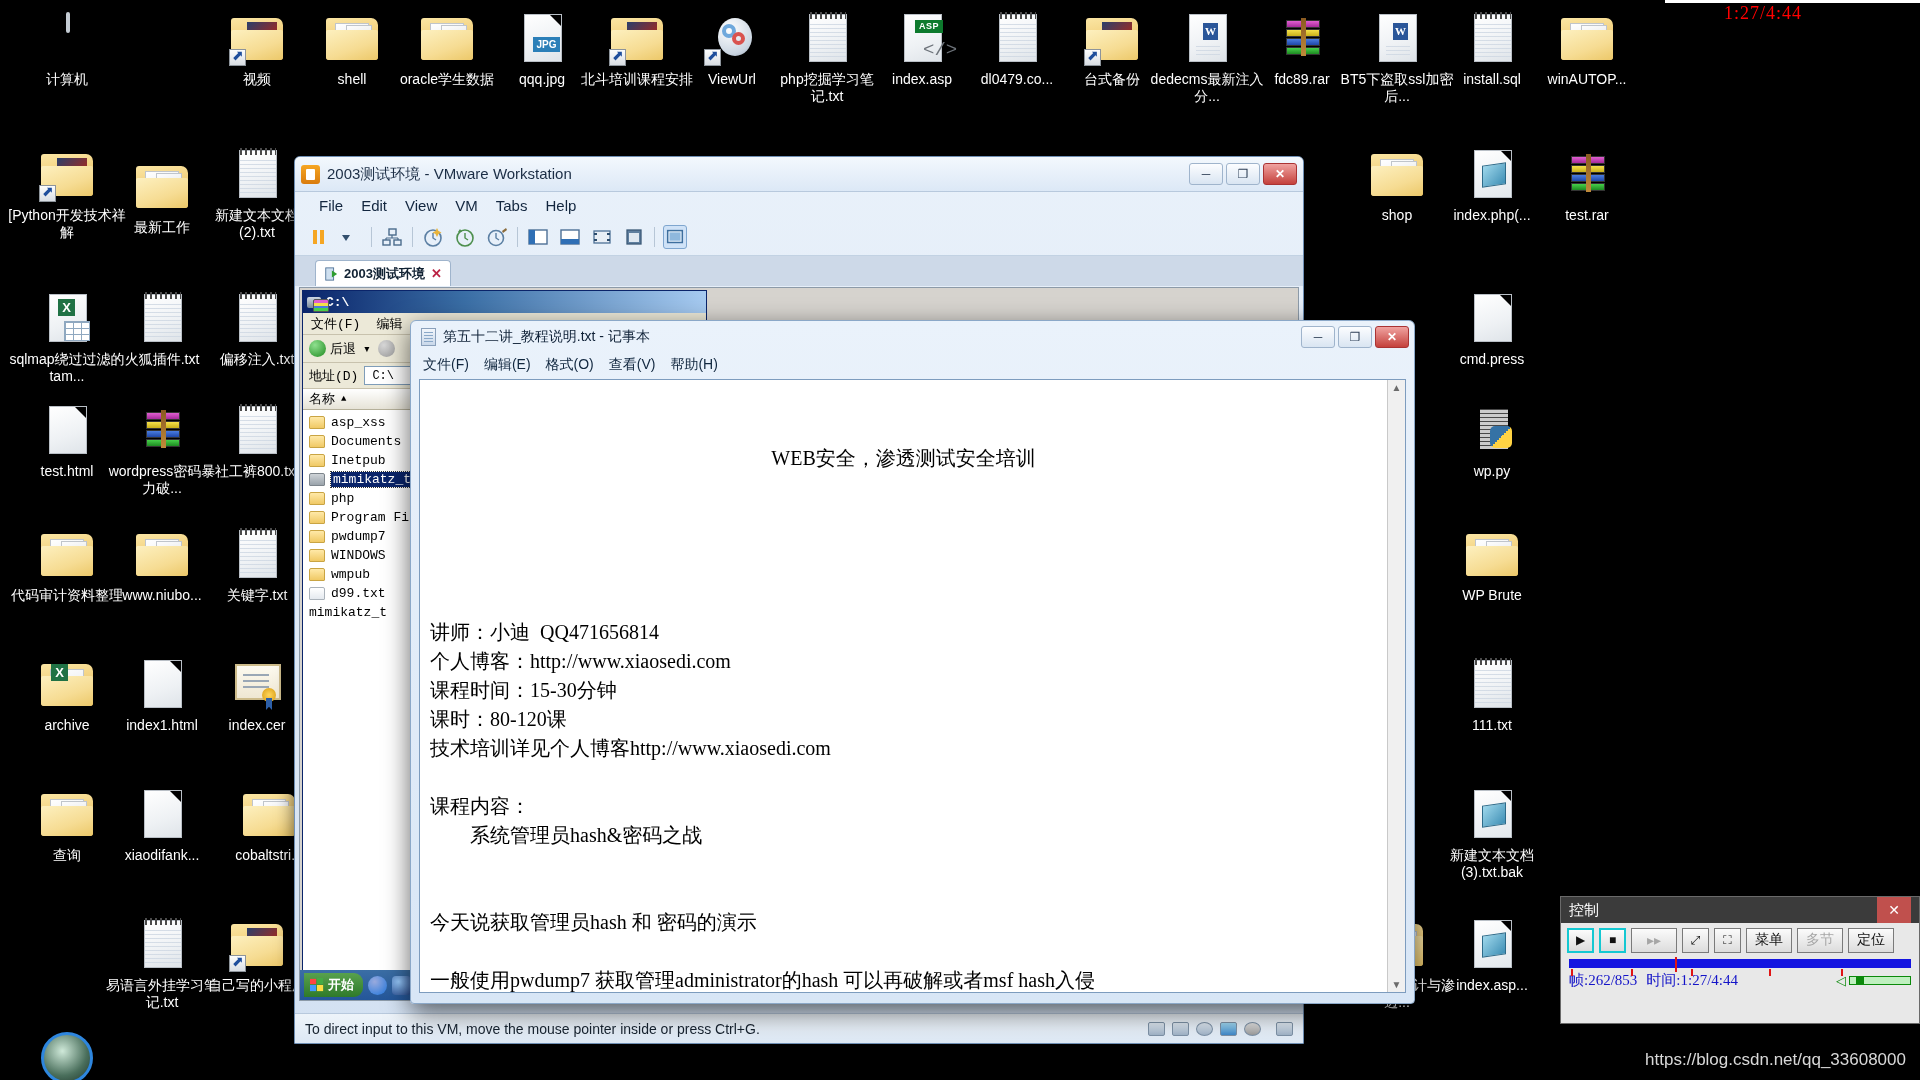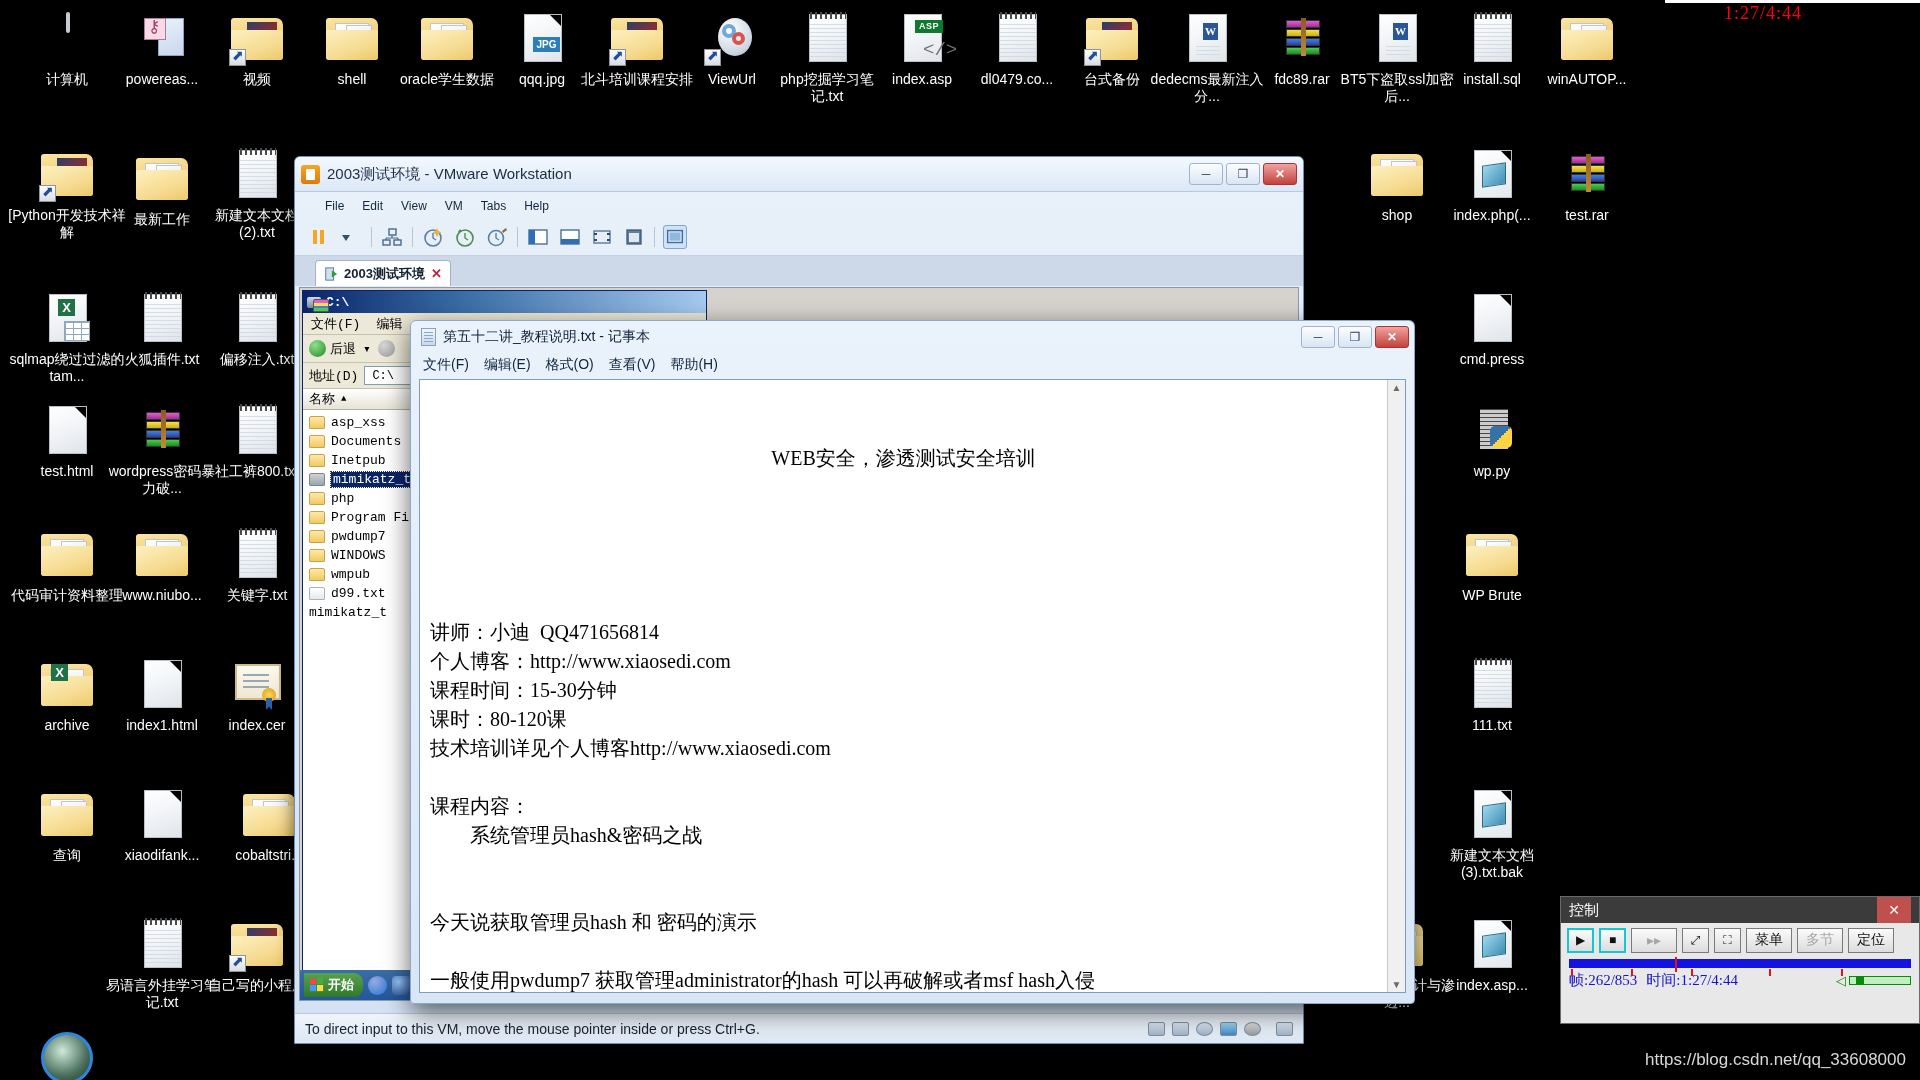--- a/index.html
+++ b/index.html
@@ -158,22 +158,22 @@
   .vm-title .tname{ font-size:15px; color:#1b2d45; margin-left:7px;}
   .vmlogo{ width:19px; height:19px; background:linear-gradient(#f6a623,#d97b0c);
     border-radius:3px; position:relative;}
   .vmlogo:after{ content:""; position:absolute; left:5px; top:4px; width:9px;height:11px;
     background:#fff; border-radius:1px;}
   .wbtns{ margin-left:auto; display:flex; gap:3px;}
   .wbtn{ width:34px; height:22px; border:1px solid #9fb4cc; border-radius:3px;
     background:linear-gradient(#fcfdff,#d9e5f2); font-size:12px; color:#2c3e55;
     display:flex; align-items:center; justify-content:center;}
   .wbtn.close{ background:linear-gradient(#f0a3a0,#c4413c); border-color:#a33; color:#fff; font-weight:bold;}
-  .vm-menu{ height:27px; display:flex; align-items:center; gap:18px; padding:0 30px;
-    font-size:12px; color:#12263f;}
+  .vm-menu{ height:27px; display:flex; align-items:center; gap:18px; padding:0 24px;
+    font-size:15px; color:#12263f;}
   .vm-toolbar{ height:37px; display:flex; align-items:center; gap:8px; padding:0 12px;
     border-bottom:1px solid #c2d2e3;}
   .tb{ width:24px; height:24px; border-radius:3px; position:relative; }
   .tb.sep{ width:1px; height:20px; background:#b7c6d6; border-radius:0;}
   .tb.active{ border:1px solid #7fa6cf; background:#cfe2f7; }
   .tabbar{ height:30px; background:#cdd9e8; display:flex; align-items:flex-end; padding-left:20px;}
   .vmtab{ height:26px; background:#fff; border:1px solid #9fb4cc; border-bottom:none;
     border-radius:4px 4px 0 0; display:flex; align-items:center; gap:6px;
     padding:0 8px; font-size:13px; font-weight:bold; color:#123;}
   .tabclose{ color:#b24; font-size:13px; }
@@ -276,29 +276,20 @@
 </head>
 <body>
 
 <div id="desktop">
     <div class="icon-cell" style="left: 8px; top: 8px;">
       <div class="icon-art">
         <span class="monitor"><span class="scr"></span><span class="stand"></span></span>
       </div>
       <div class="icon-label">计算机</div>
     </div>
-    <div class="icon-cell" style="left: 103px; top: 8px;">
-      <div class="icon-art">
-        <span class="keyicon">
-          <span class="doc"></span>
-          <span class="kbx"></span>
-        </span>
-      </div>
-      <div class="icon-label">powereas...</div>
-    </div>
     <div class="icon-cell" style="left: 198px; top: 8px;">
       <div class="icon-art">
         <span class="folder">
           <span class="back"></span>
           <span class="hero"></span>
           <span class="front"></span>
         </span>
         <span class="shortcut"></span>
       </div>
       <div class="icon-label">视频</div>
@@ -448,21 +439,21 @@
       <div class="icon-art">
         <span class="folder">
           <span class="back"></span>
           <span class="hero"></span>
           <span class="front"></span>
         </span>
         <span class="shortcut"></span>
       </div>
       <div class="icon-label">[Python开发技术祥解</div>
     </div>
-    <div class="icon-cell" style="left: 103px; top: 148px;">
+    <div class="icon-cell" style="left: 103px; top: 156px;">
       <div class="icon-art">
         <span class="folder">
           <span class="back"></span>
           <span class="paper"></span>
           <span class="paper2"></span>
           <span class="front"></span>
         </span>
       </div>
       <div class="icon-label">最新工作</div>
     </div>

